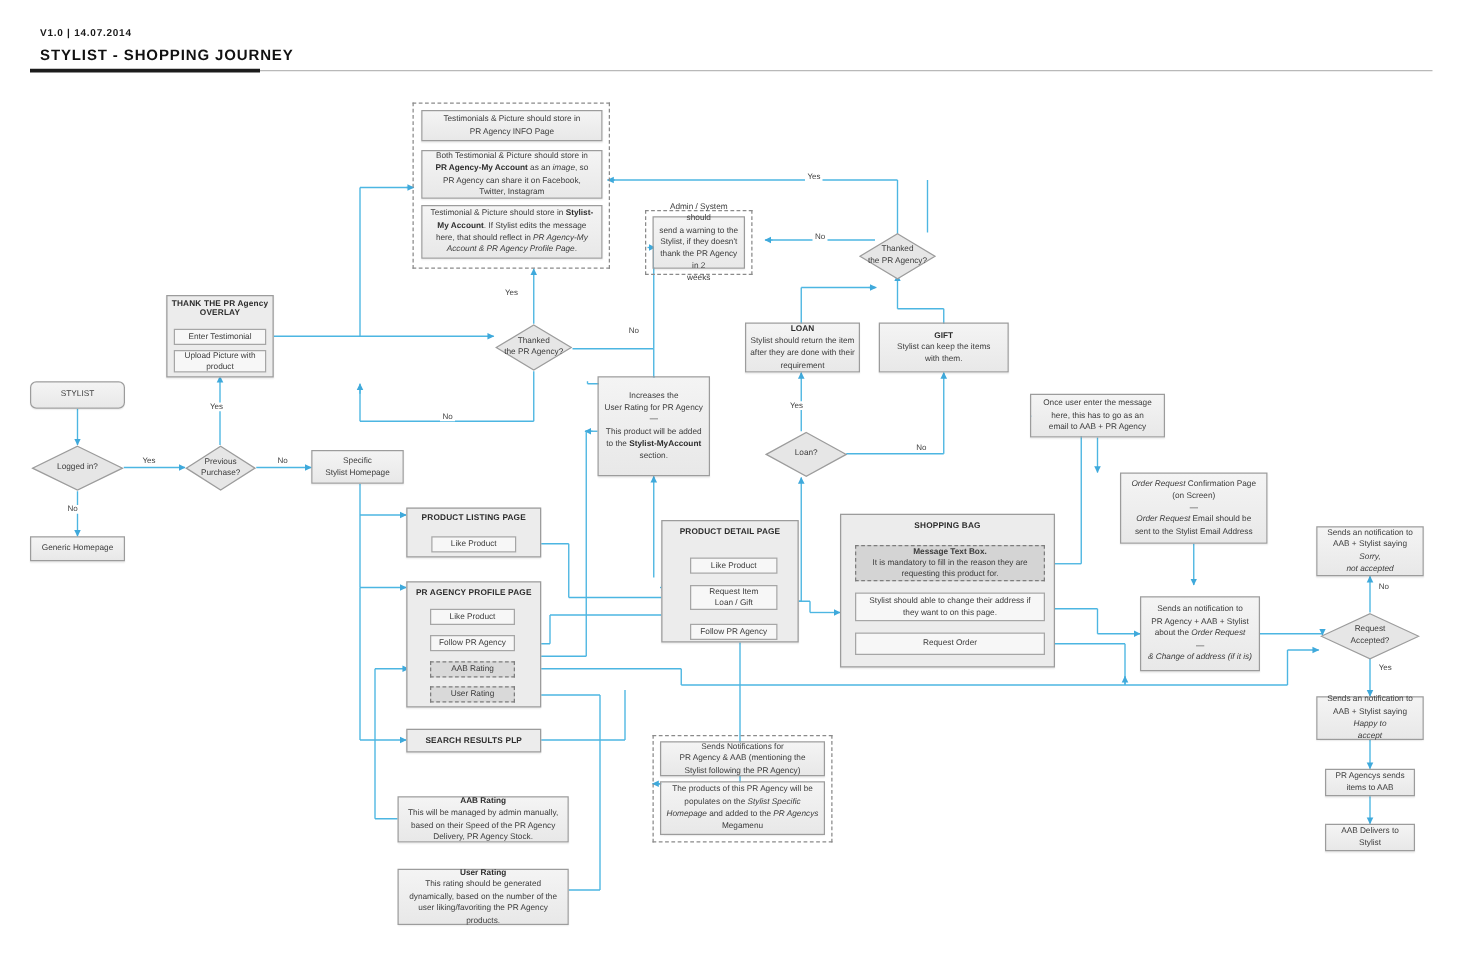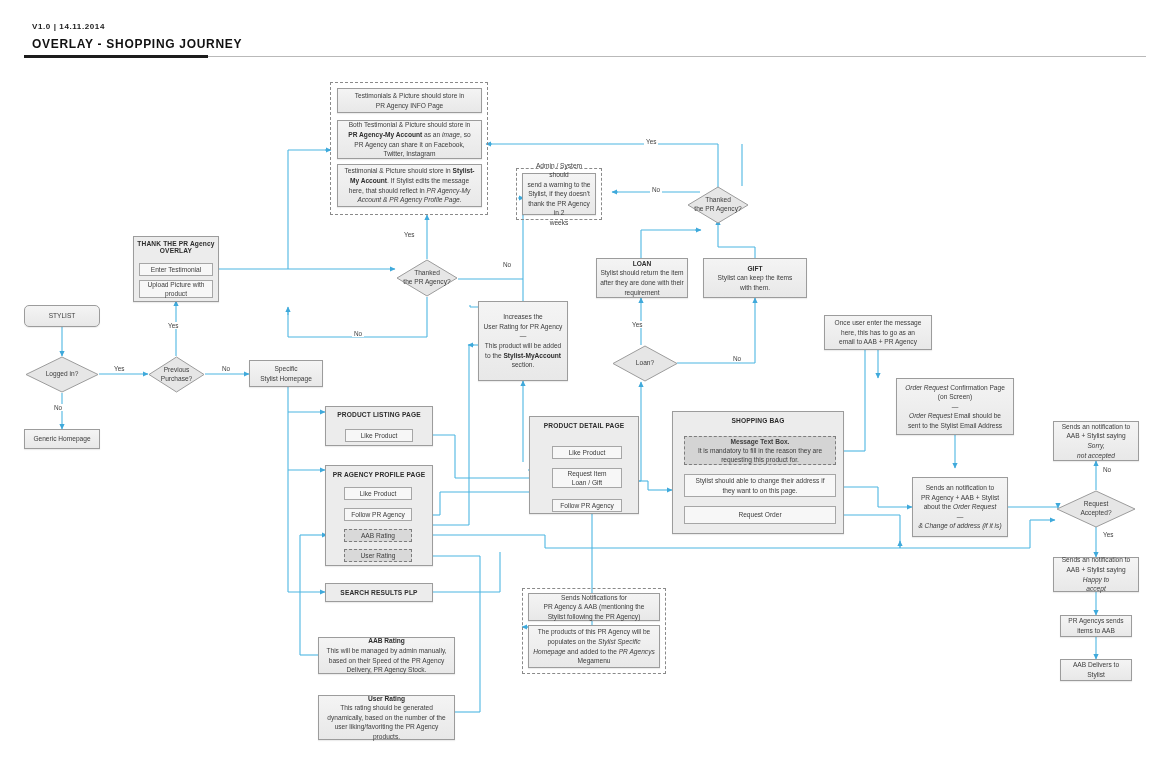--- a/index.html
+++ b/index.html
@@ -97,22 +97,22 @@
     background:#ffffff; padding:0 2px; white-space:nowrap;
   }
 
   #wires { position:absolute; left:0; top:0; width:1170px; height:773px; pointer-events:none; }
 </style>
 </head>
 <body>
 
 <div id="canvas">
 
-  <div id="hdr-version">V1.0  |  14.11.2014</div>
-  <div id="hdr-title">OVERLAY - SHOPPING JOURNEY</div>
+  <div id="hdr-version">V1.0  |  14.07.2014</div>
+  <div id="hdr-title">STYLIST - SHOPPING JOURNEY</div>
   <div id="hdr-rule-dark"></div>
   <div id="hdr-rule-light"></div>
 
   <svg id="wires" viewBox="0 0 1170 773">
     <defs>
       <marker id="ah" markerWidth="6" markerHeight="6" refX="4.6" refY="3" orient="auto">
         <path d="M0,0.6 L5,3 L0,5.4 z" fill="#3FA9DB"></path>
       </marker>
     </defs>
     <g fill="none" stroke="#4DB6E2" stroke-width="1.1">

